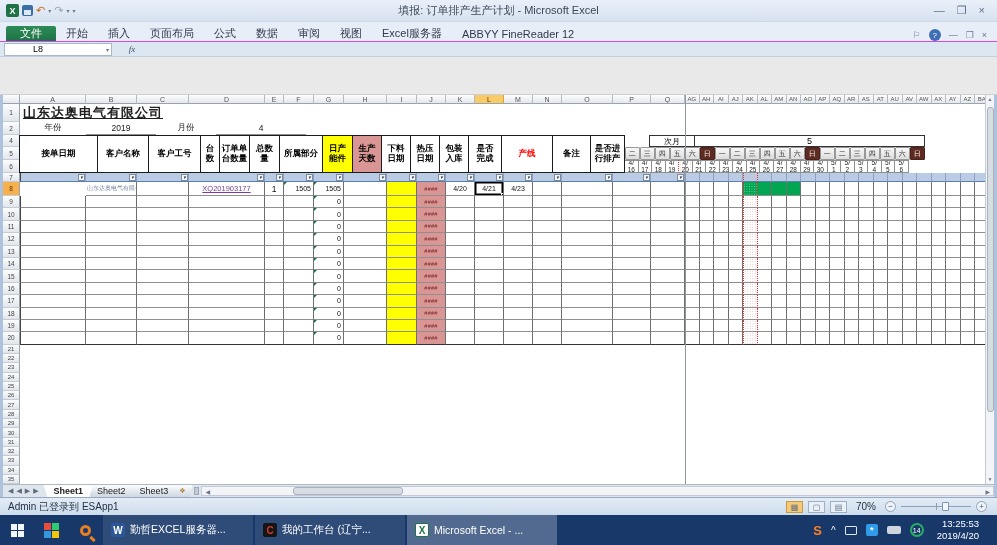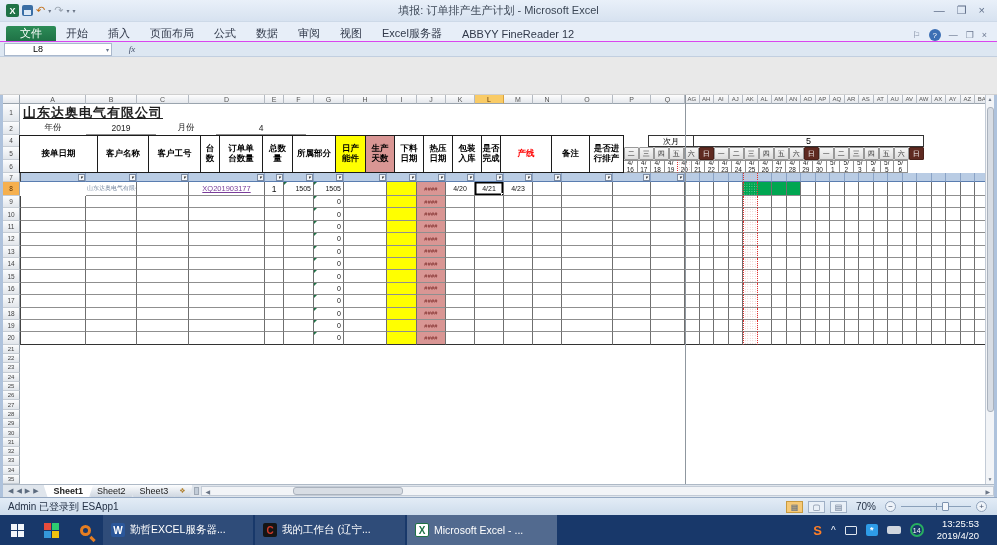--- a/index.html
+++ b/index.html
@@ -249,29 +249,29 @@
         <div class="row" style="height:38px">
           <div class="gutcol">
             <div class="gut" style="height:12px">4</div>
             <div class="gut" style="height:13px">5</div>
             <div class="gut" style="flex:1">6</div>
           </div>
           <div class="hcell" style="width:79px;">接单日期</div>
           <div class="hcell" style="width:52px;">客户名称</div>
           <div class="hcell" style="width:53px;">客户工号</div>
           <div class="hcell" style="width:20px;">台<br>数</div>
-          <div class="hcell" style="width:44px;">订单单<br>台数量</div>
+          <div class="hcell" style="width:31px;">订单单<br>台数量</div>
           <div class="hcell" style="width:31px;">总数<br>量</div>
           <div class="hcell" style="width:44px;">所属部分</div>
           <div class="hcell" style="width:31px;background:#ffff00;">日产<br>能件</div>
           <div class="hcell" style="width:30px;background:#d99694;">生产<br>天数</div>
           <div class="hcell" style="width:30px;">下料<br>日期</div>
           <div class="hcell" style="width:30px;">热压<br>日期</div>
           <div class="hcell" style="width:30px;">包装<br>入库</div>
-          <div class="hcell" style="width:20px;">是否<br>完成</div>
+          <div class="hcell" style="width:34px;">是否<br>完成</div>
           <div class="hcell" style="width:52px;color:#ff0000;">产线</div>
           <div class="hcell" style="width:39px;">备注</div>
           <div class="hcell" style="width:35px;">是否进<br>行排产</div>
           <div class="rcol">
             <div class="subrow" style="height:12px">
               <div class="nmblank"></div>
               <div class="nmcell">次月</div>
               <div class="nmval">5</div>
             </div>
             <div class="subrow" style="height:13px">

